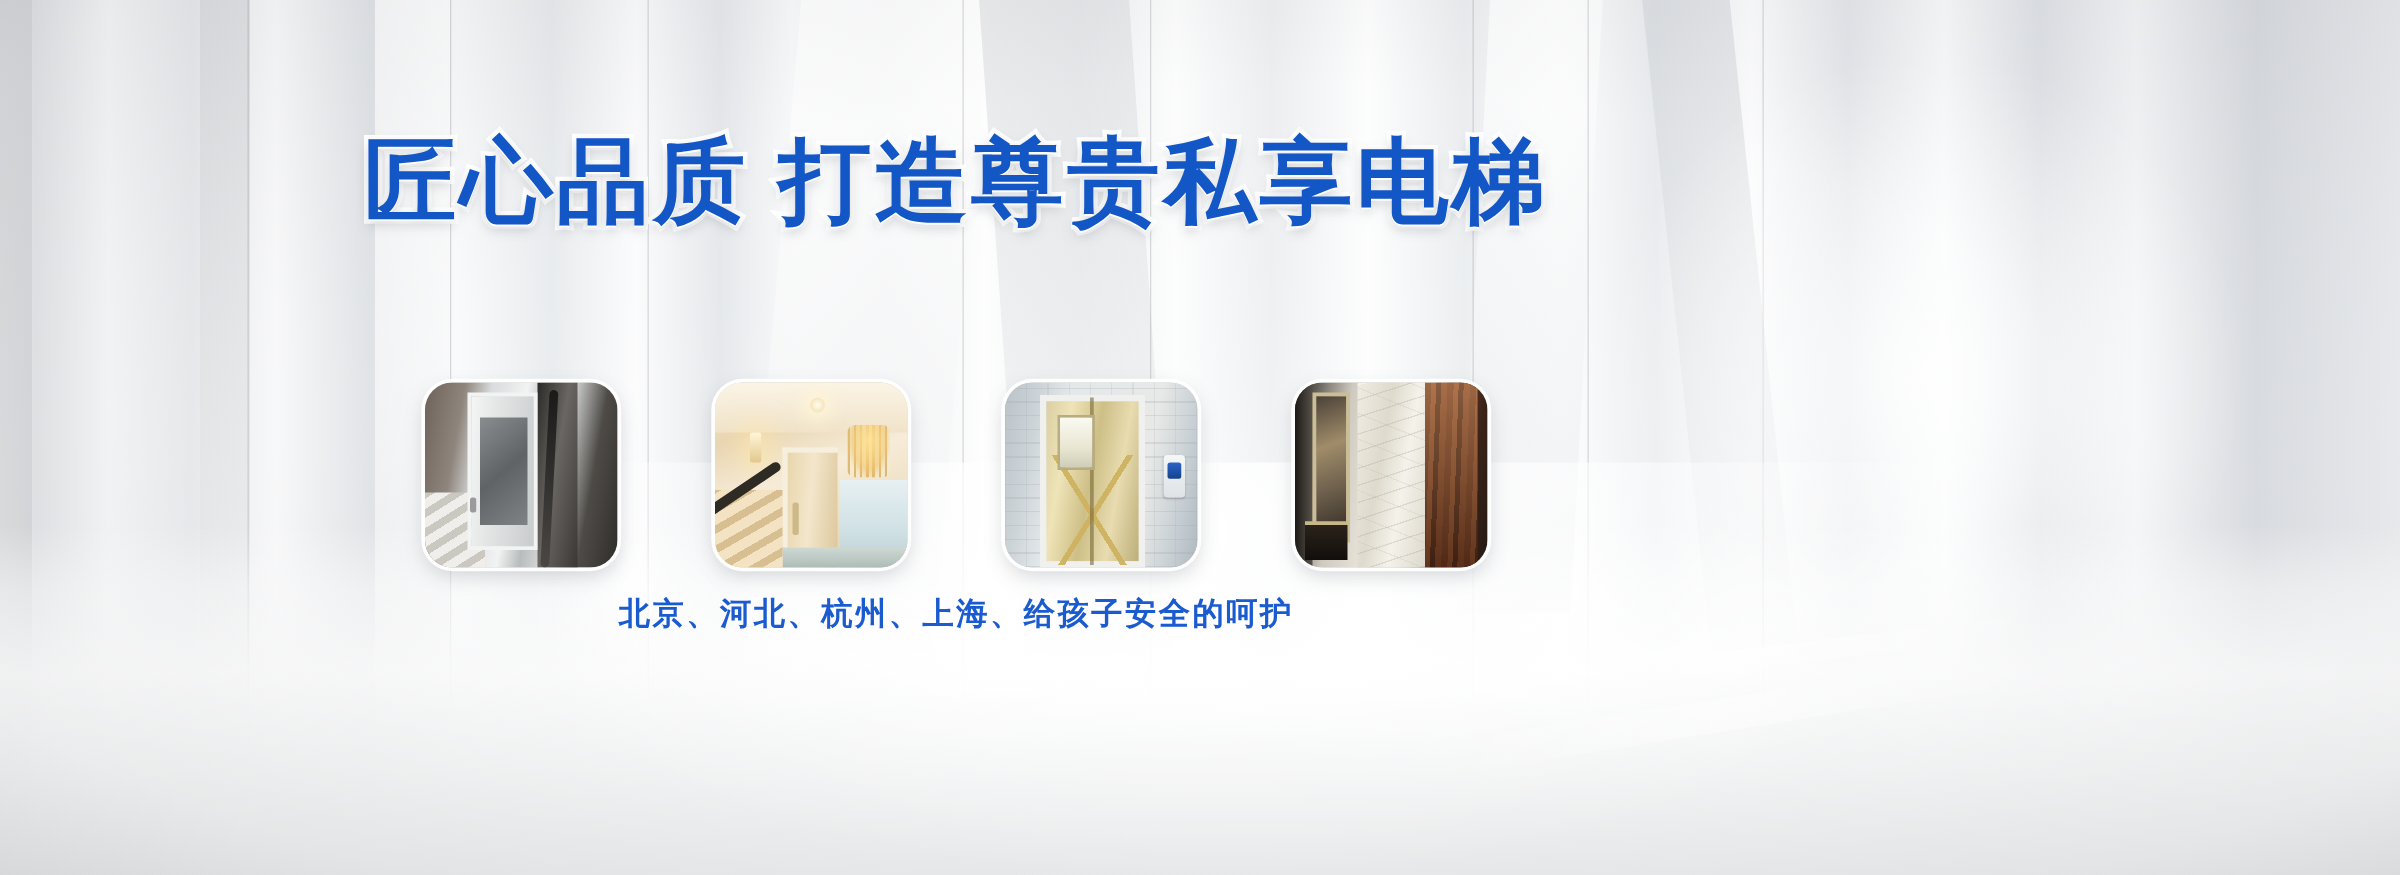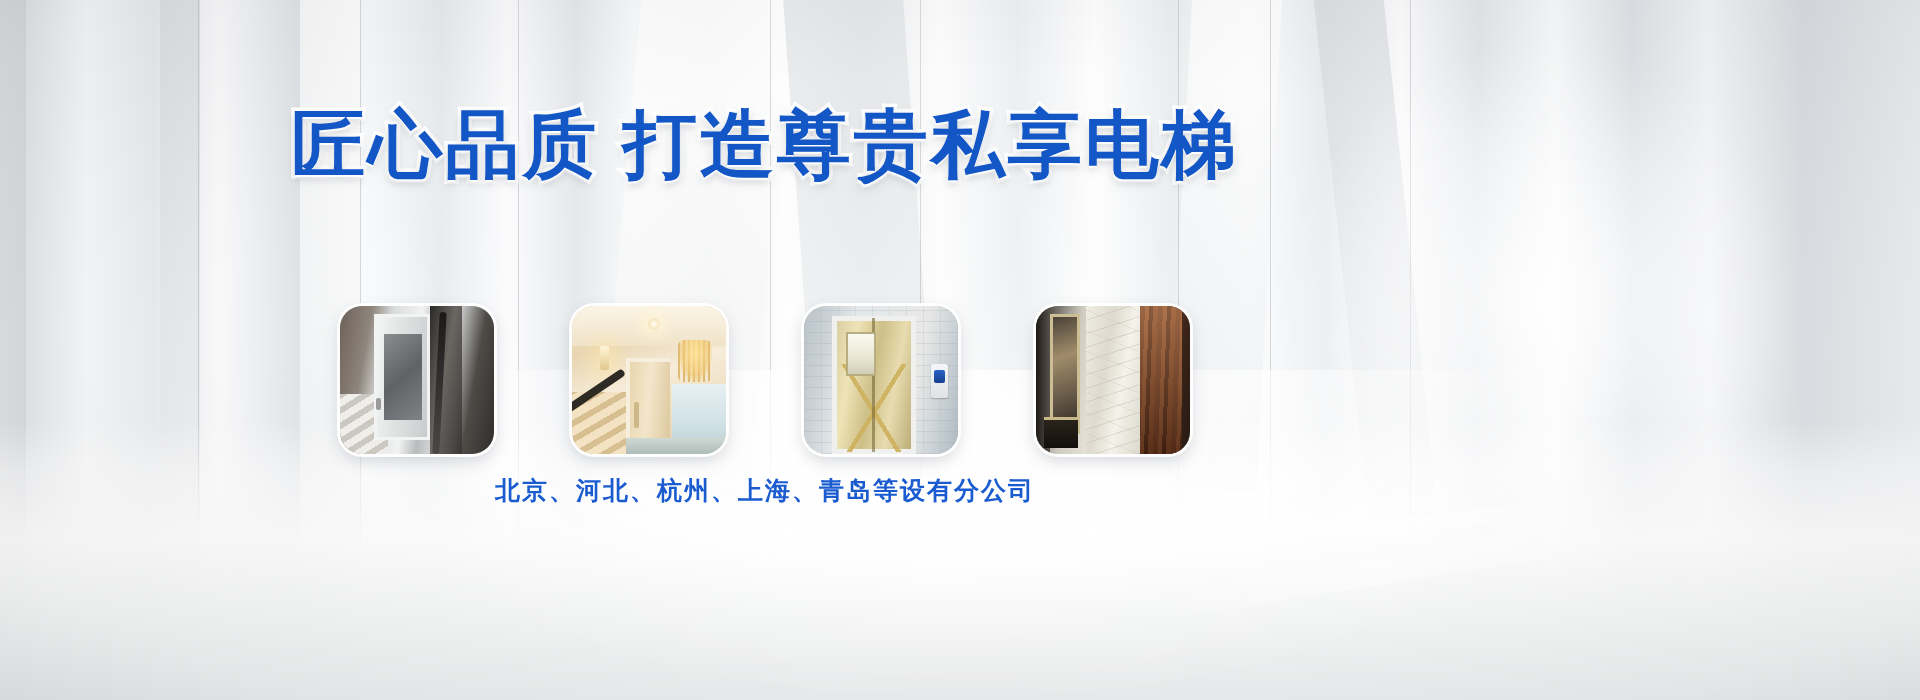--- a/index.html
+++ b/index.html
@@ -507,16 +507,16 @@
           <div class="mirrorL"></div>
           <div class="marble"></div>
           <div class="wood"></div>
           <div class="woodGlow"></div>
           <div class="console"></div>
         </div>
       </div>
 
     </div>
 
-    <div class="branches">北京、河北、杭州、上海、青岛等设有分公司</div>
+    <div class="branches">北京、河北、杭州、上海、给孩子安全的呵护</div>
 
   </div>
 </div>
 
 </body></html>

